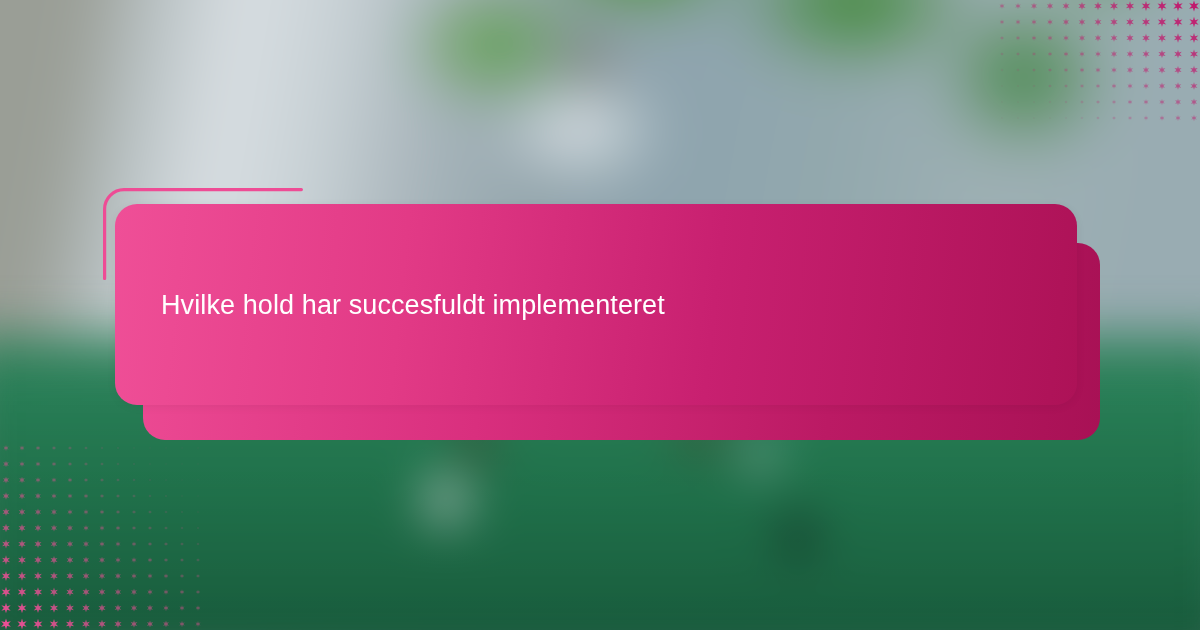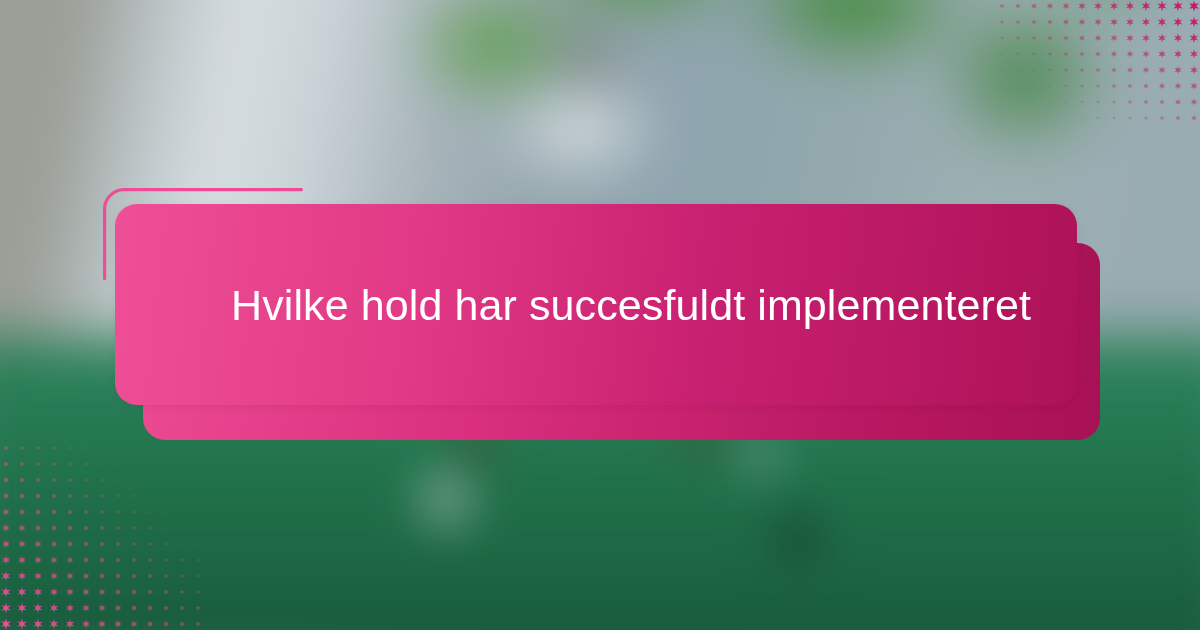--- a/index.html
+++ b/index.html
@@ -109,23 +109,23 @@
     width:962px; height:201px;
     border-radius:22px;
     background:linear-gradient(96deg, #ef4f97 0%, #e23a86 30%, #c82070 62%, #ad1257 100%);
     display:flex; align-items:center; justify-content:center;
     box-shadow:0 2px 10px rgba(0,0,0,.06);
   }
 
   #question {
     width:100%;
     padding:0 46px;
-    text-align:right;
+    text-align:left;
     color:#ffffff;
-    font-size:43px;
+    font-size:27px;
     line-height:52px;
     font-weight:400;
     letter-spacing:.1px;
     -webkit-font-smoothing:antialiased;
   }
   #question .q-line { display:block; white-space:nowrap; }
 </style>
 </head>
 <body>
 

